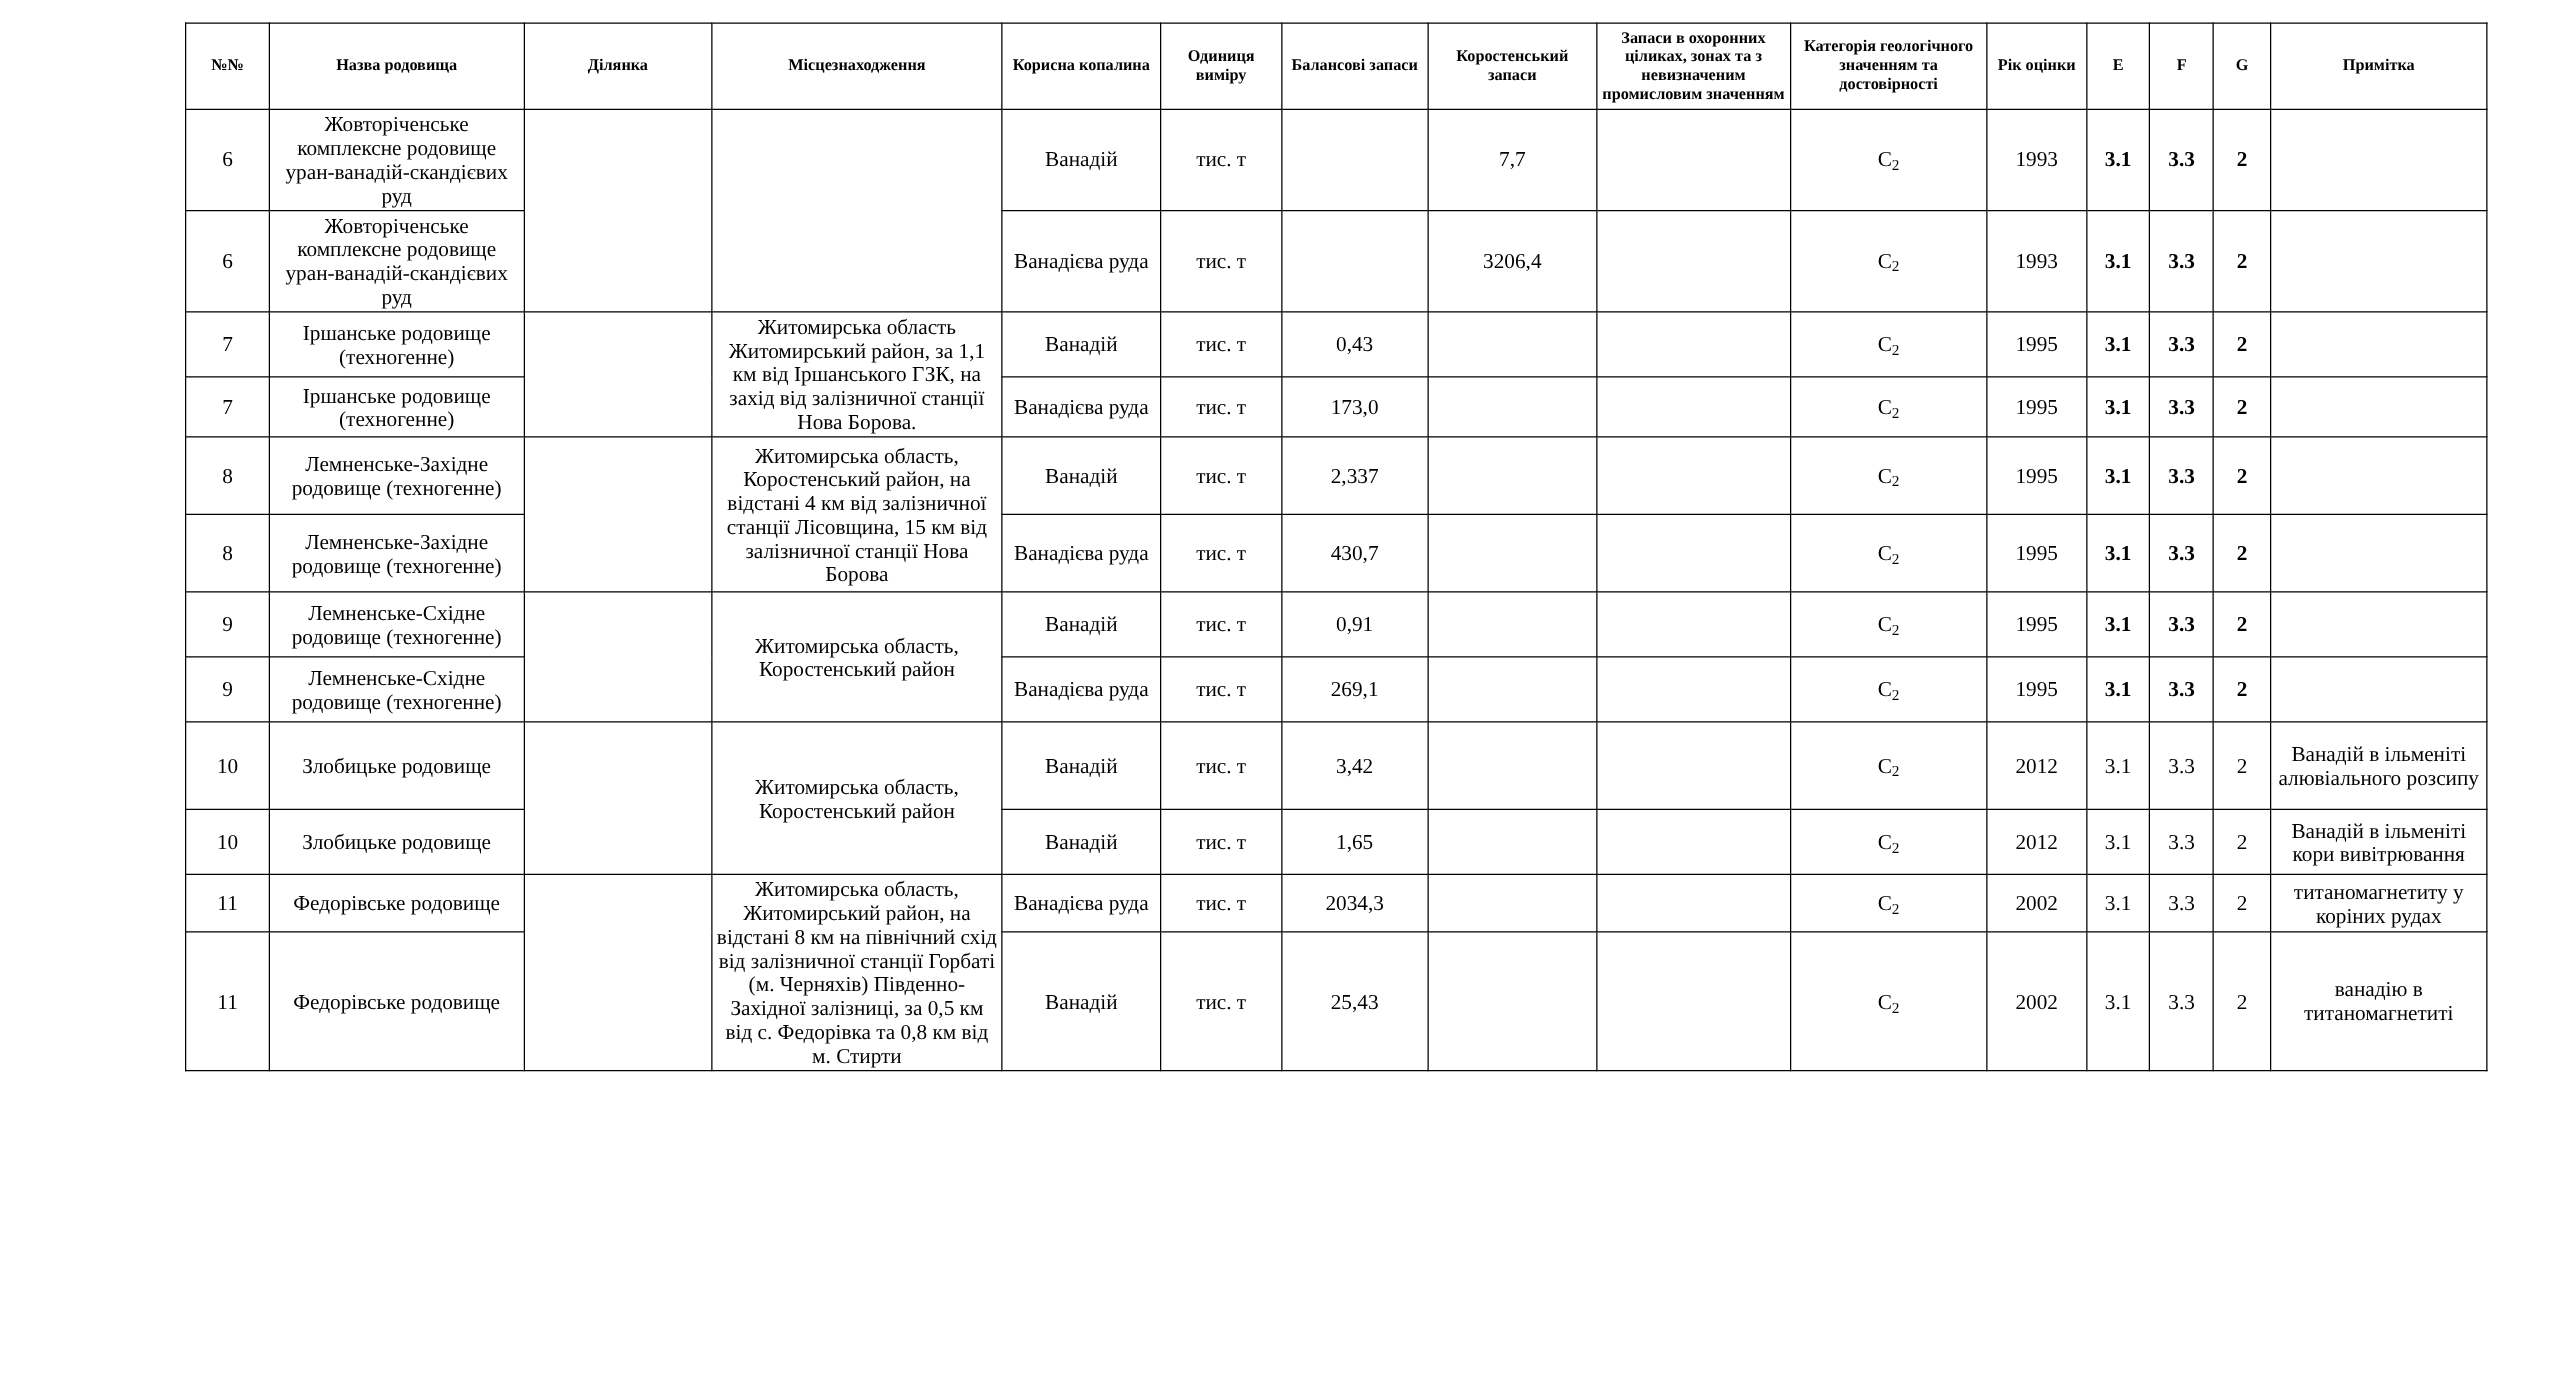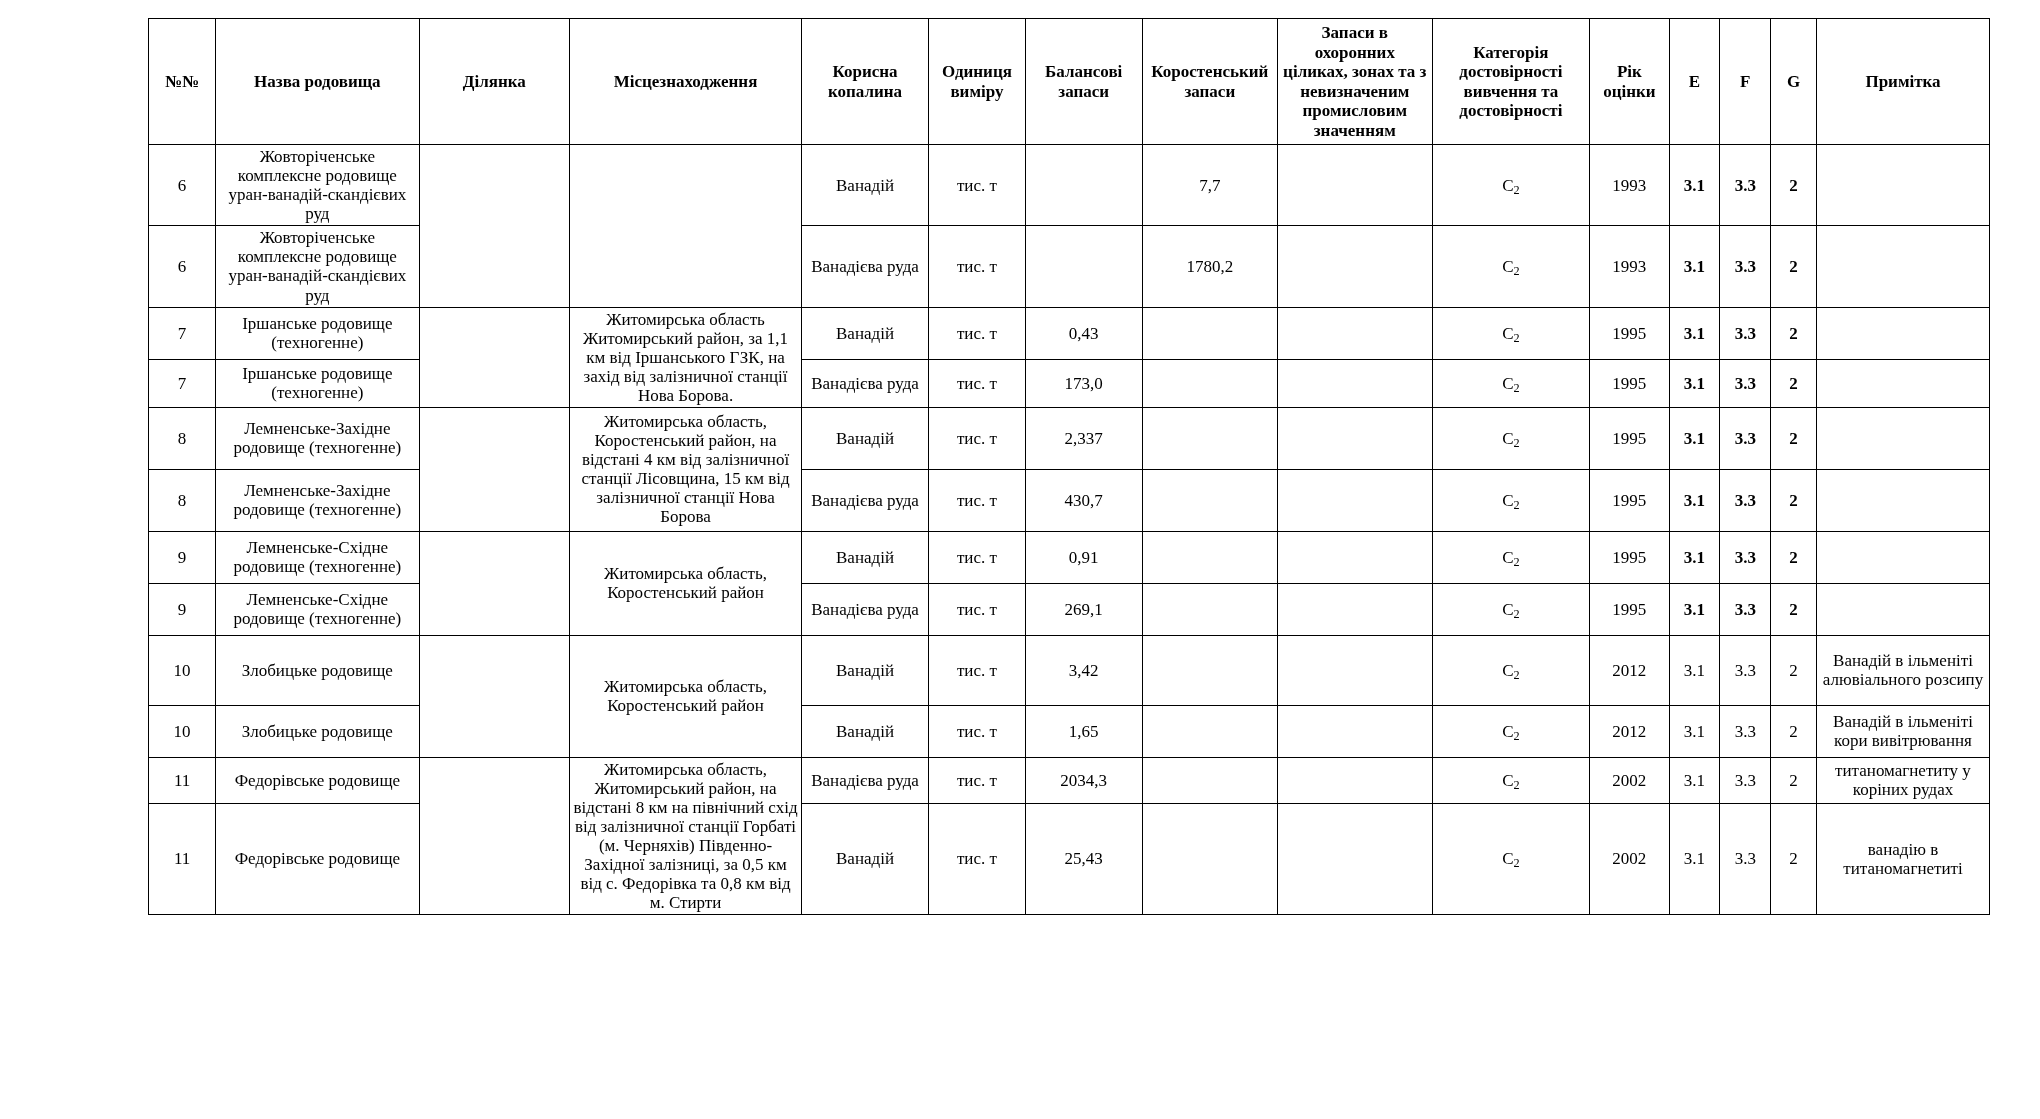--- a/index.html
+++ b/index.html
@@ -34,21 +34,21 @@
     padding: 2px 3px;
     text-align: center;
     vertical-align: middle;
     font-size: 17px;
     line-height: 1.12;
     word-wrap: break-word;
     overflow-wrap: break-word;
   }
   table.deposits thead th {
     font-weight: bold;
-    font-size: 17px;
+    font-size: 13px;
     padding: 4px 3px;
     line-height: 1.15;
   }
   
   col.c-num      { width: 66px; }
   col.c-name     { width: 200px; }
   col.c-plot     { width: 148px; }
   col.c-loc      { width: 228px; }
   col.c-mineral  { width: 125px; }
   col.c-unit     { width: 95px; }
@@ -94,21 +94,21 @@
       <tr>
         <th>№№</th>
         <th>Назва родовища</th>
         <th>Ділянка</th>
         <th>Місцезнаходження</th>
         <th>Корисна копалина</th>
         <th>Одиниця виміру</th>
         <th>Балансові запаси</th>
         <th>Коростенський запаси</th>
         <th>Запаси в охоронних ціликах, зонах та з невизначеним промисловим значенням</th>
-        <th>Категорія достовірності вивчення та достовірності</th>
+        <th>Категорія геологічного значенням та достовірності</th>
         <th>Рік оцінки</th>
         <th>E</th>
         <th>F</th>
         <th>G</th>
         <th>Примітка</th>
       </tr>
     </thead>
     <tbody id="tbody">
         <tr style="height: 62px;">
           <td>6</td>
@@ -126,21 +126,21 @@
           <td class="bold-code">3.3</td>
           <td class="bold-code">2</td>
           <td class="note-cell"></td>
         </tr>
         <tr style="height: 62px;">
           <td>6</td>
           <td class="name-cell">Жовторіченське комплексне родовище уран-ванадій-скандієвих руд</td>
           <td>Ванадієва руда</td>
           <td>тис. т</td>
           <td></td>
-          <td>1780,2</td>
+          <td>3206,4</td>
           <td></td>
           <td>С<sub>2</sub></td>
           <td>1993</td>
           <td class="bold-code">3.1</td>
           <td class="bold-code">3.3</td>
           <td class="bold-code">2</td>
           <td class="note-cell"></td>
         </tr>
         <tr style="height: 52px;">
           <td>7</td>

